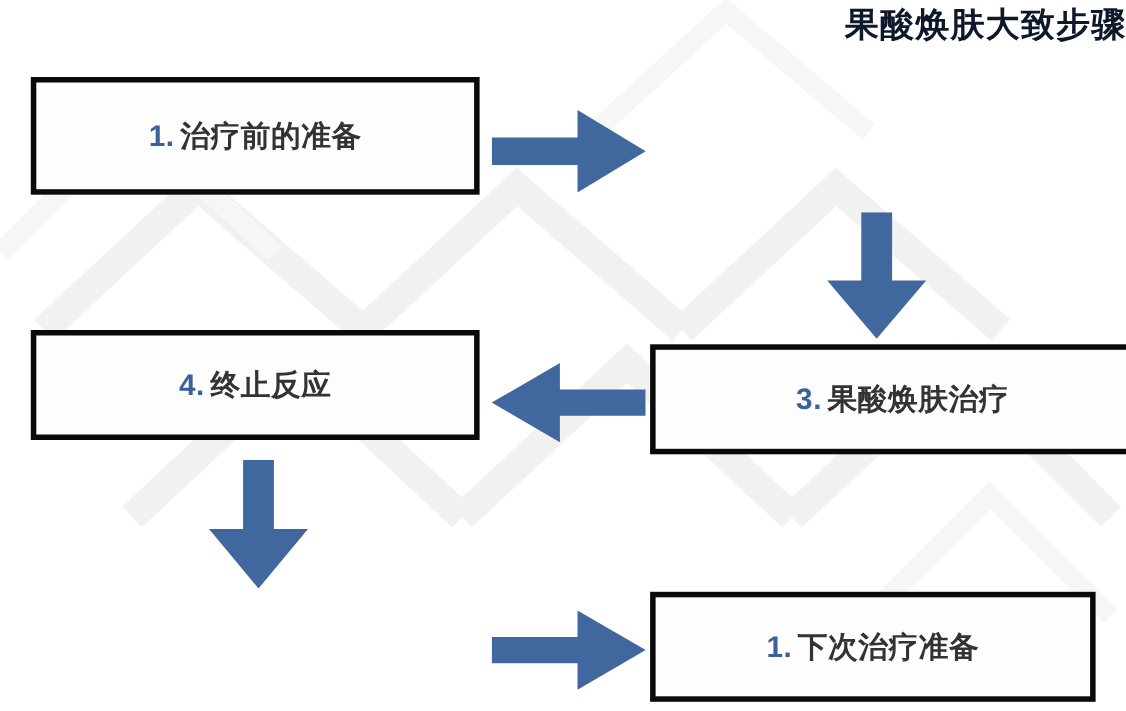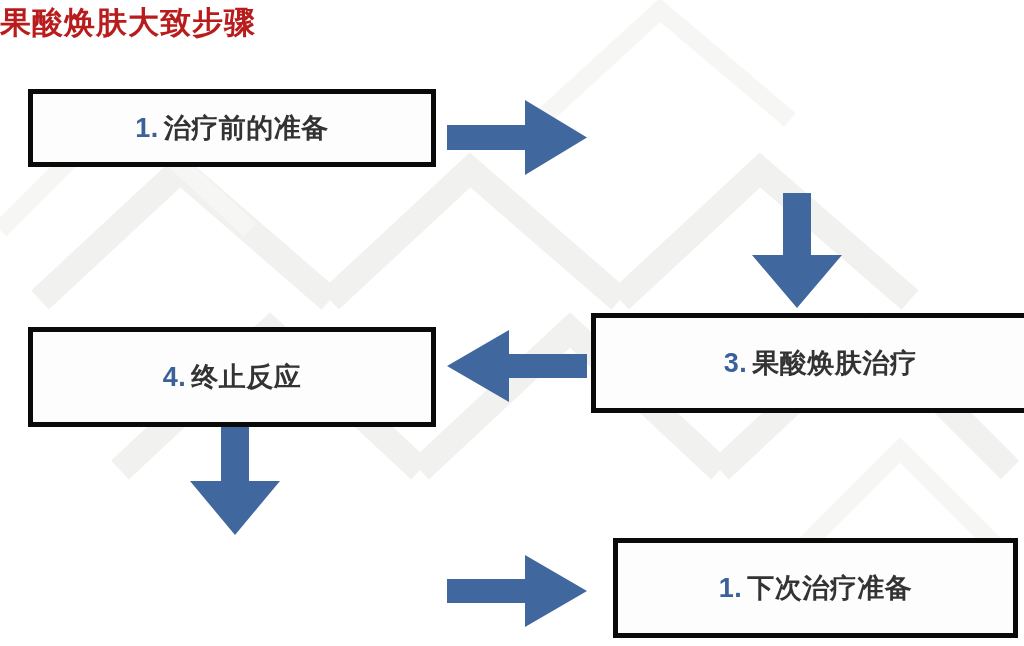--- a/index.html
+++ b/index.html
@@ -25,25 +25,25 @@
     pointer-events: none;
     z-index: 0;
   }
 
   
   #title {
     position: absolute;
     left: 0;
     top: 2px;
     width: 1024px;
-    text-align: left;
+    text-align: right;
     font-size: 31px;
     font-weight: bold;
     letter-spacing: 1px;
-    color: #b91c1c;
+    color: #0f172a;
     z-index: 5;
     white-space: nowrap;
   }
 
   
   .step-box {
     position: absolute;
     box-sizing: border-box;
     border: 5px solid #0a0a0a;
     background: #fdfdfd;
@@ -58,26 +58,26 @@
     color: #333333;
     letter-spacing: 0.5px;
     white-space: nowrap;
   }
   .step-num {
     color: #3a6199;
     font-weight: bold;
     margin-right: 5px;
   }
 
-  .box1 { left: 28px;  top: 89px;  width: 408px; height: 78px; }
+  .box1 { left: 28px;  top: 70px;  width: 408px; height: 107px; }
   .box2 { left: 591px; top: 83px;  width: 405px; height: 107px; }
   .box3 { left: 591px; top: 313px; width: 459px; height: 100px; }
-  .box4 { left: 28px;  top: 327px; width: 408px; height: 100px; }
+  .box4 { left: 28px;  top: 300px; width: 408px; height: 100px; }
   .box5 { left: 28px;  top: 538px; width: 408px; height: 100px; }
-  .box6 { left: 591px; top: 538px; width: 405px; height: 100px; margin-left: 22px; }
+  .box6 { left: 591px; top: 538px; width: 405px; height: 100px; }
 
   
   .arrow {
     position: absolute;
     z-index: 3;
   }
   .arrow svg { display: block; }
 
   .arrow-r1 { left: 447px; top: 100px; width: 140px; height: 75px; }
   .arrow-d1 { left: 752px; top: 193px; width: 90px;  height: 115px; }

